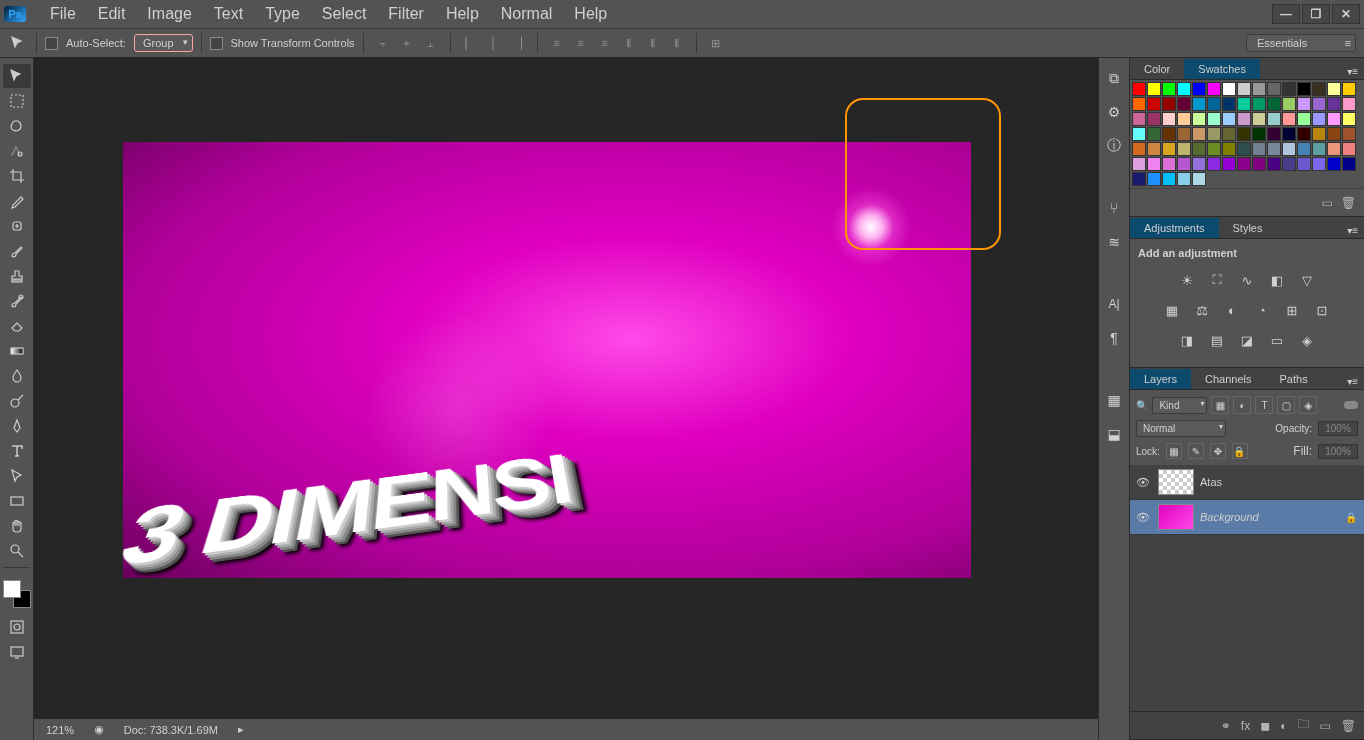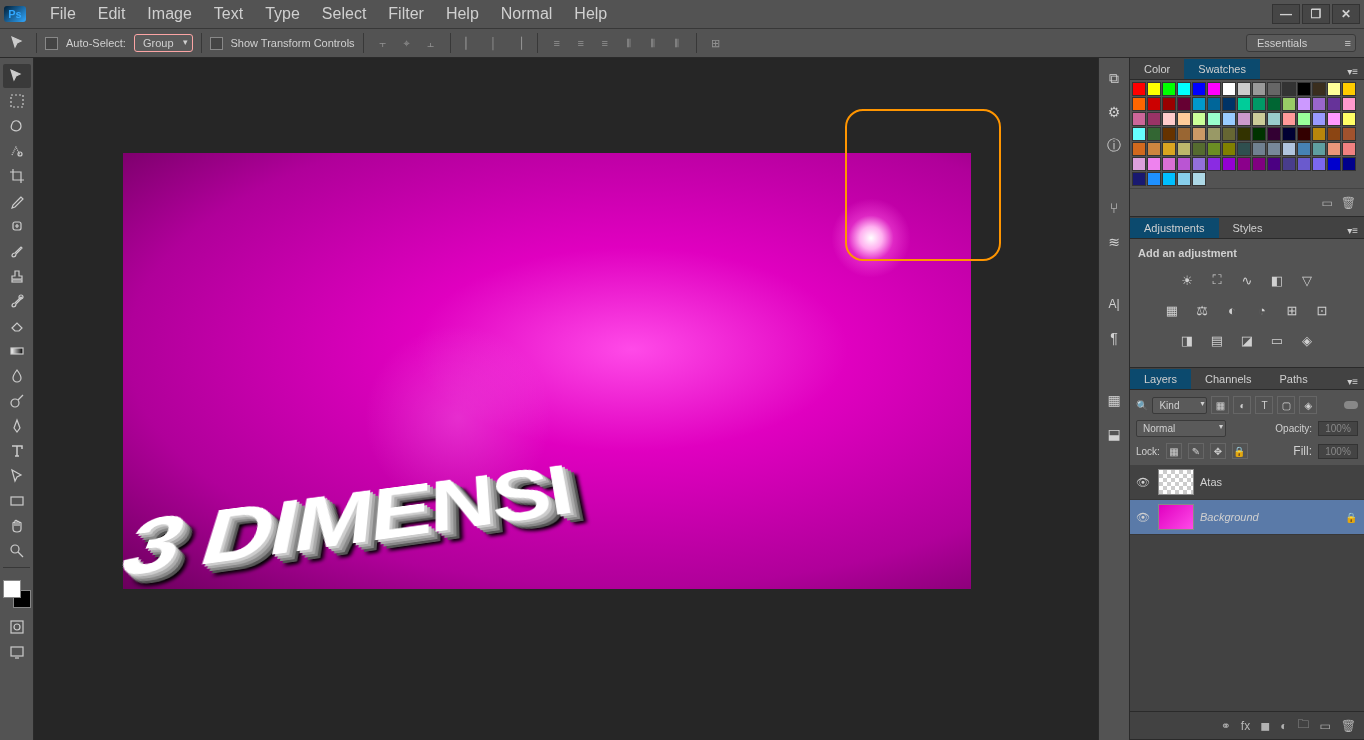--- a/index.html
+++ b/index.html
@@ -271,20 +271,26 @@
   </div>
 
   <div class="canvas-area">
     <div class="canvas-viewport">
       <div class="canvas">
         <div class="flare2"></div>
         <div class="flare"></div>
         <div class="text3d">3 DIMENSI</div>
         <div class="highlight-box"></div>
       </div>
+    </div>
+    <div class="status-bar">
+      <span>121%</span>
+      <span>◉</span>
+      <span>Doc: 738.3K/1.69M</span>
+      <span>▸</span>
     </div>
   </div>
 
   <div class="right-panels">
     <div class="panel-icons">
       <div class="panel-icon">⧉</div>
       <div class="panel-icon">⚙</div>
       <div class="panel-icon">ⓘ</div>
       <div style="height:18px"></div>
       <div class="panel-icon">⑂</div>

